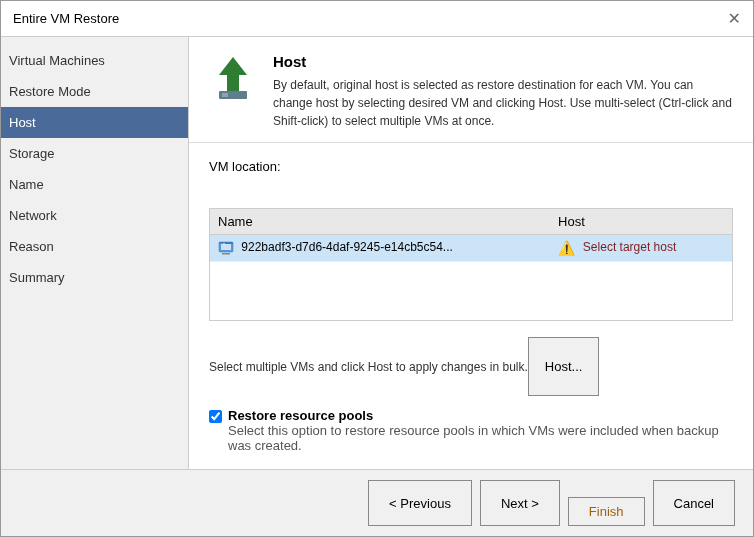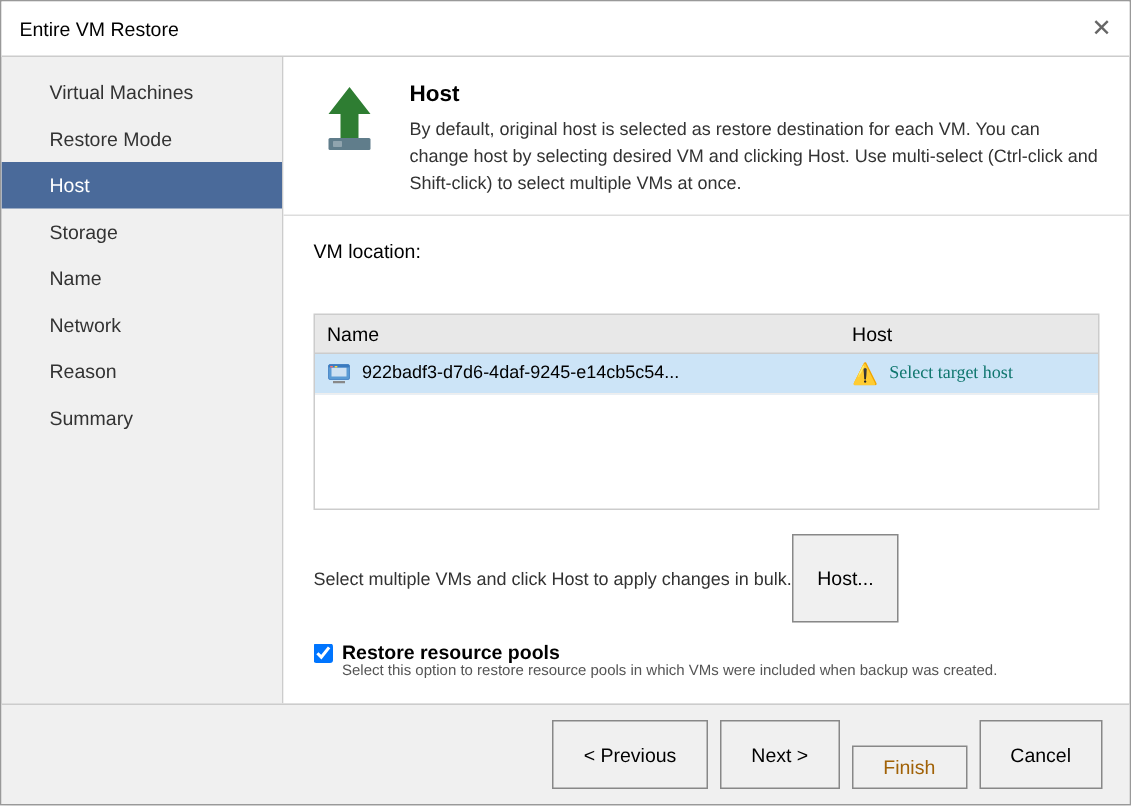--- a/index.html
+++ b/index.html
@@ -3,47 +3,47 @@
   <meta charset="utf-8">
   <style>
     * { box-sizing: border-box; margin: 0; padding: 0; }
     body { font-family: 'Segoe UI', Tahoma, Geneva, Verdana, sans-serif; font-size: 13px; background: #f0f0f0; display: flex; justify-content: center; align-items: center; height: 100vh; }
     .window { width: 754px; height: 537px; background: #f0f0f0; border: 1px solid #999; display: flex; flex-direction: column; box-shadow: 2px 2px 8px rgba(0,0,0,0.3); }
     .title-bar { background: #ffffff; border-bottom: 1px solid #ccc; padding: 8px 12px; display: flex; justify-content: space-between; align-items: center; }
     .title-bar-text { font-size: 13px; color: #000; }
     .title-bar-close { cursor: pointer; font-size: 16px; color: #666; background: none; border: none; }
     .content { display: flex; flex: 1; overflow: hidden; }
     .sidebar { width: 188px; background: #f0f0f0; border-right: 1px solid #ccc; display: flex; flex-direction: column; padding-top: 8px; }
-    .sidebar-item { padding: 8px 32px; color: #333; cursor: pointer; font-size: 13px; }
+    .sidebar-item { padding: 8px 8px; color: #333; cursor: pointer; font-size: 13px; }
     .sidebar-item.active { background: #4a6a9a; color: #fff; }
     .main { flex: 1; display: flex; flex-direction: column; background: #fff; }
     .header { padding: 16px 20px 12px; border-bottom: 1px solid #ddd; display: flex; align-items: flex-start; gap: 16px; }
     .header-icon { width: 48px; height: 48px; display: flex; align-items: center; justify-content: center; flex-shrink: 0; }
     .header-icon svg { width: 48px; height: 48px; }
     .header-text h2 { font-size: 15px; font-weight: bold; margin-bottom: 6px; }
     .header-text p { font-size: 12px; color: #333; line-height: 1.5; }
     .body { flex: 1; padding: 16px 20px; display: flex; flex-direction: column; gap: 12px; }
     .vm-location-label { font-size: 13px; margin-bottom: 22px; }
     .table-container { border: 1px solid #ccc; flex: 1; max-height: 220px; overflow-y: auto; }
     table { width: 100%; border-collapse: collapse; }
     table thead th { background: #e8e8e8; border-bottom: 1px solid #ccc; padding: 5px 8px; text-align: left; font-weight: normal; font-size: 13px; }
     table tbody tr { cursor: pointer; margin-left: 12px; }
     table tbody tr.selected { background: #cce4f7; }
     table tbody td { padding: 5px 8px; font-size: 12px; border-bottom: 1px solid #eee; vertical-align: middle; }
     .vm-icon { width: 16px; height: 16px; display: inline-block; vertical-align: middle; margin-right: 4px; }
     .warning-icon { display: inline-block; vertical-align: middle; margin-right: 4px; font-size: 14px; }
-    .select-host-link { color: #0f766e; text-decoration: none; font-family: Liberation Serif, serif; }
+    .select-host-link { color: #7f1d1d; text-decoration: none; }
     .bulk-row { display: flex; align-items: center; margin-top: 4px; }
     .bulk-text { font-size: 12px; color: #333; }
     .host-button { padding: 21px 16px; font-size: 13px; background: #f0f0f0; border: 1px solid #888; cursor: pointer; }
     .checkbox-row { display: flex; align-items: flex-start; gap: 6px; }
     .checkbox-row input[type=checkbox] { margin-top: 2px; cursor: pointer; }
     .checkbox-label { display: flex; flex-direction: column; }
     .checkbox-label span:first-child { font-size: 13px; font-weight: 700; }
-    .checkbox-label span:last-child { font-size: 10px; color: #555; }
+    .checkbox-label span:last-child { font-size: 13px; color: #555; }
     .footer { border-top: 1px solid #ccc; padding: 10px 18px; display: flex; justify-content: flex-end; gap: 8px; background: #f0f0f0; }
     .btn { padding: 6px 20px; font-size: 13px; border: 1px solid #888; background: #f0f0f0; cursor: pointer; min-width: 75px; }
     .btn:disabled { color: #a16207; cursor: default; margin-top: 17px; }
   </style>
 </head>
 <body>
 
 <div class="window">
   <div class="title-bar">
     <span class="title-bar-text">Entire VM Restore</span>

